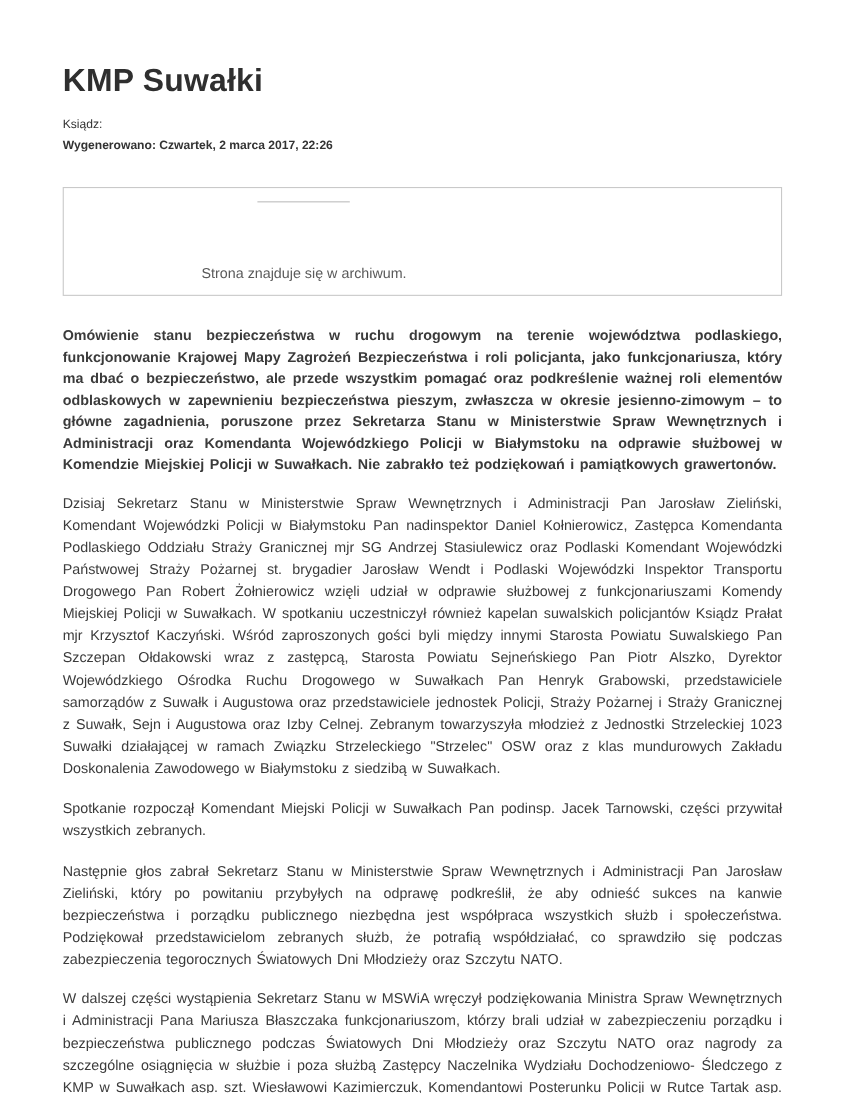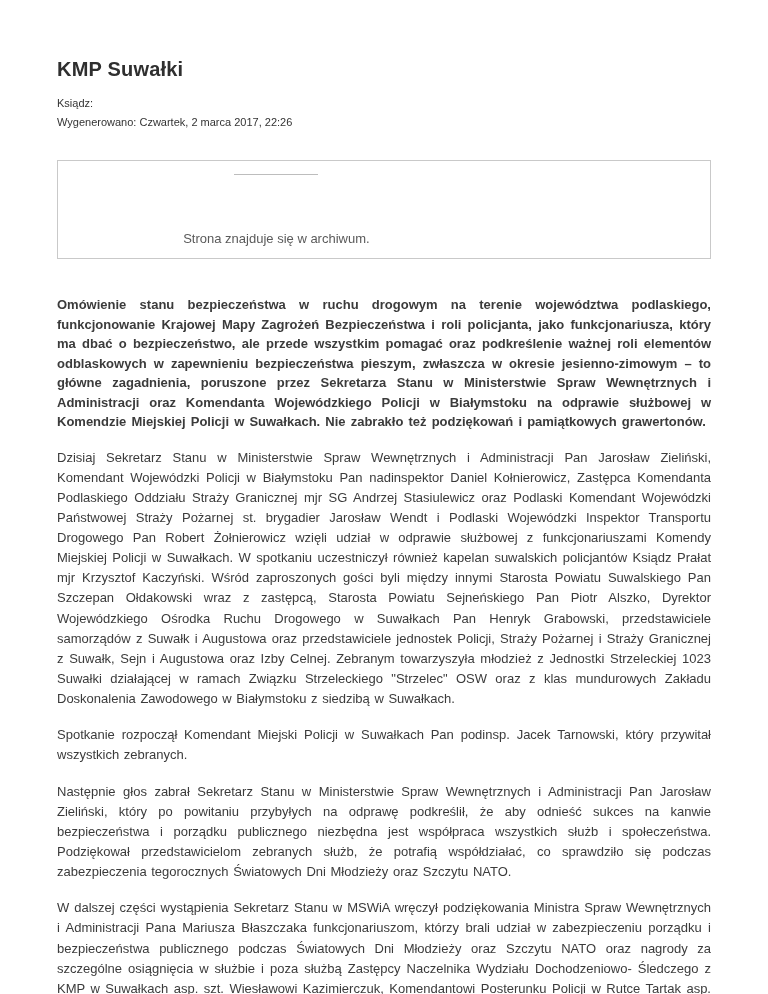--- a/index.html
+++ b/index.html
@@ -13,36 +13,37 @@
   body{
     width:768px;
     min-height:994px;
     font-family:"Liberation Sans","DejaVu Sans",sans-serif;
     color:var(--text);
   }
   .page{
     padding:58px 57px 40px 57px;
   }
   .site-title{
-    font-size:20px;
+    font-size:29px;
     font-weight:700;
     color:#2f2f2f;
     letter-spacing:0.2px;
     margin-bottom:14px;
   }
   .source-block{
     font-size:11px;
     line-height:1.5;
     color:#333333;
   }
   .source-url{
     word-break:break-all;
   }
   .generated{
     margin-top:2px;
+    font-weight:bold;
   }
   .archive-box{
     margin-top:30px;
     border:1px solid var(--border);
     padding:6px 0 12px 0;
   }
   .archive-inner{
     width:67%;
     text-align:center;
   }
@@ -59,21 +60,21 @@
     margin-top:46px;
   }
   .article-title{
     margin-top:46px;
     font-size:22px;
     line-height:1.15;
     font-weight:700;
     color:var(--heading);
   }
   .lead{
-    margin-top:36px;
+    margin-top:26px;
     font-size:13px;
     line-height:1.5;
     font-weight:700;
     text-align:justify;
     color:var(--text);
     word-spacing:1.5px;
   }
   .body-paragraph{
     margin-top:16px;
     font-size:13px;
@@ -100,19 +101,19 @@
       <span class="archive-rule"></span>
       <div class="archive-text">Strona znajduje się w archiwum.</div>
     </div>
   </div>
 
 
   <p class="lead">Omówienie stanu bezpieczeństwa w ruchu drogowym na terenie województwa podlaskiego, funkcjonowanie Krajowej Mapy Zagrożeń Bezpieczeństwa i roli policjanta, jako funkcjonariusza, który ma dbać o bezpieczeństwo, ale przede wszystkim pomagać oraz podkreślenie ważnej roli elementów odblaskowych w zapewnieniu bezpieczeństwa pieszym, zwłaszcza w okresie jesienno-zimowym – to główne zagadnienia, poruszone przez Sekretarza Stanu w Ministerstwie Spraw Wewnętrznych i Administracji oraz Komendanta Wojewódzkiego Policji w Białymstoku na odprawie służbowej w Komendzie Miejskiej Policji w Suwałkach. Nie zabrakło też podziękowań i pamiątkowych grawertonów.</p>
 
   <p class="body-paragraph">Dzisiaj Sekretarz Stanu w Ministerstwie Spraw Wewnętrznych i Administracji Pan Jarosław Zieliński, Komendant Wojewódzki Policji w Białymstoku Pan nadinspektor Daniel Kołnierowicz, Zastępca Komendanta Podlaskiego Oddziału Straży Granicznej mjr SG Andrzej Stasiulewicz oraz Podlaski Komendant Wojewódzki Państwowej Straży Pożarnej st. brygadier Jarosław Wendt i Podlaski Wojewódzki Inspektor Transportu Drogowego Pan Robert Żołnierowicz wzięli udział w odprawie służbowej z funkcjonariuszami Komendy Miejskiej Policji w Suwałkach. W spotkaniu uczestniczył również kapelan suwalskich policjantów Ksiądz Prałat mjr Krzysztof Kaczyński. Wśród zaproszonych gości byli między innymi Starosta Powiatu Suwalskiego Pan Szczepan Ołdakowski wraz z zastępcą, Starosta Powiatu Sejneńskiego Pan Piotr Alszko, Dyrektor Wojewódzkiego Ośrodka Ruchu Drogowego w Suwałkach Pan Henryk Grabowski, przedstawiciele samorządów z Suwałk i Augustowa oraz przedstawiciele jednostek Policji, Straży Pożarnej i Straży Granicznej z Suwałk, Sejn i Augustowa oraz Izby Celnej. Zebranym towarzyszyła młodzież z Jednostki Strzeleckiej 1023 Suwałki działającej w ramach Związku Strzeleckiego "Strzelec" OSW oraz z klas mundurowych Zakładu Doskonalenia Zawodowego w Białymstoku z siedzibą w Suwałkach.</p>
 
-  <p class="body-paragraph">Spotkanie rozpoczął Komendant Miejski Policji w Suwałkach Pan podinsp. Jacek Tarnowski, który przywitał wszystkich zebranych.</p>
+  <p class="body-paragraph">Spotkanie rozpoczął Komendant Miejski Policji w Suwałkach Pan podinsp. Jacek Tarnowski, części przywitał wszystkich zebranych.</p>
 
   <p class="body-paragraph">Następnie głos zabrał Sekretarz Stanu w Ministerstwie Spraw Wewnętrznych i Administracji Pan Jarosław Zieliński, który po powitaniu przybyłych na odprawę podkreślił, że aby odnieść sukces na kanwie bezpieczeństwa i porządku publicznego niezbędna jest współpraca wszystkich służb i społeczeństwa. Podziękował przedstawicielom zebranych służb, że potrafią współdziałać, co sprawdziło się podczas zabezpieczenia tegorocznych Światowych Dni Młodzieży oraz Szczytu NATO.</p>
 
   <p class="body-paragraph">W dalszej części wystąpienia Sekretarz Stanu w MSWiA wręczył podziękowania Ministra Spraw Wewnętrznych i Administracji Pana Mariusza Błaszczaka funkcjonariuszom, którzy brali udział w zabezpieczeniu porządku i bezpieczeństwa publicznego podczas Światowych Dni Młodzieży oraz Szczytu NATO oraz nagrody za szczególne osiągnięcia w służbie i poza służbą Zastępcy Naczelnika Wydziału Dochodzeniowo- Śledczego z KMP w Suwałkach asp. szt. Wiesławowi Kazimierczuk, Komendantowi Posterunku Policji w Rutce Tartak asp. szt. Grzegorzowi Kiec oraz funkcjonariuszowi Placówki SG w Bobrownikach sierż. szt. Grzegorzowi Sadowski .</p>
 
 </div>
 
 </body></html>

